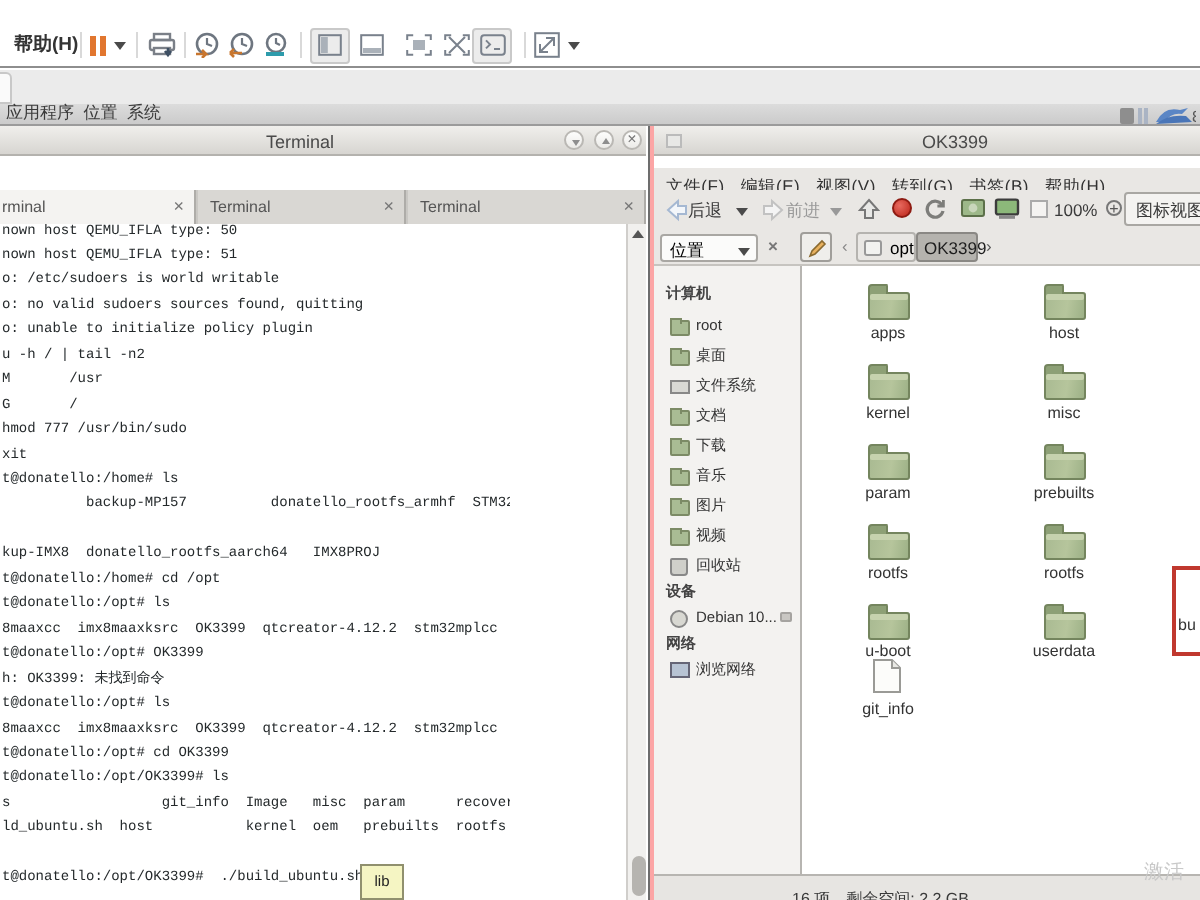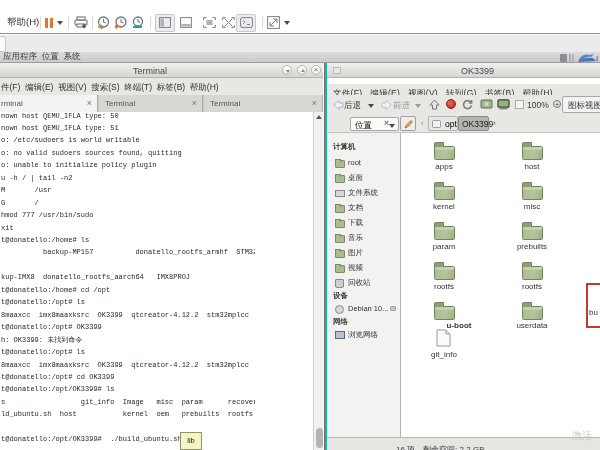--- a/index.html
+++ b/index.html
@@ -2,21 +2,21 @@
 <html><head><meta charset="utf-8">
 <style>
 * {margin:0; padding:0; box-sizing:border-box;}
 html,body {width:600px; height:450px; overflow:hidden;}
 body {font-family:"Liberation Sans", sans-serif; position:relative; background:#fff;}
 #stage {position:absolute; left:0; top:0; width:600px; height:450px; overflow:hidden;}
 .abs {position:absolute;}
 
 
 #vmbar {left:0; top:0; width:600px; height:34px; background:#fff; border-bottom:1px solid #8e8e8e;}
-#vmbar .menu {left:7px; top:16px; font-size:9.5px; color:#333;}
+#vmbar .menu {left:7px; top:16px; font-size:9.5px; color:#333;font-weight:bold;}
 .vsep {width:1px; background:#d9d9d9; top:16px; height:13px;}
 .pbar {top:18px; width:3px; height:10px; background:#e1762f;}
 .darr {width:0; height:0; border-left:3.5px solid transparent; border-right:3.5px solid transparent; border-top:4px solid #4a4a4a;}
 .tbtn {top:14px; width:20px; height:18px; border:1px solid #c9c9c9; background:#ececec; border-radius:2px;}
 
 
 #strip {left:0; top:35px; width:600px; height:17px; background:#ebebeb;}
 #vtab {left:0; top:1px; width:6px; height:16px; background:#fafafa; border:1px solid #c8c8c8; border-left:none; border-radius:0 3px 0 0;}
 #panel {left:0; top:52px; width:600px; height:11px; background:linear-gradient(#dcdcdc,#cbcbcb); border-bottom:1px solid #9b9b9b;}
 #panel .t {top:-1px; font-size:8.5px; color:#3a3a3a;}
@@ -38,21 +38,21 @@
 .ttab.active {background:#f4f3f1;}
 .ttab .x {position:absolute; right:5px; top:3px; color:#777; font-size:9px;}
 .ttab .lbl {position:absolute; left:6px; top:4px;}
 #tcontent {left:0; top:49px; width:255px; height:338px; background:#ffffff; overflow:hidden;}
 #tcontent pre {font-family:"Liberation Mono", monospace; font-size:7px; line-height:12.45px; color:#24292b; margin-left:1px; margin-top:-2.5px;}
 #tscroll {left:313px; top:49px; width:10px; height:338px; background:#f1f0ee; border-left:1px solid #d0cecb;}
 #tthumb {left:1.5px; top:316px; width:7px; height:20px; background:#b6b4b0; border-radius:4px;}
 #tsarr {left:2px; top:3px; width:0; height:0; border-left:3px solid transparent; border-right:3px solid transparent; border-bottom:4px solid #555;}
 
 
-#fm {left:325px; top:63px; width:275px; height:387px; background:#fff; border-left:2px solid #14b8a6;}
+#fm {left:325px; top:63px; width:275px; height:387px; background:#fff; border-left:2px solid #fca5a5;}
 #fm .titlebar {left:0; top:0; width:273px; height:15px;}
 #fm .title {left:14px; width:273px; top:3px; text-align:center; font-size:9px; color:#4a4a4a;}
 #fm .menubar {left:0; top:21px; width:273px; height:17px;}
 #fmtoolbar {left:0; top:32px; width:273px; height:20px; background:#e9e7e4; font-size:8.5px; color:#3a3a3a;}
 #fmlocbar {left:0; top:52px; width:273px; height:18px; background:#e9e7e4; border-bottom:1px solid #c6c4c0; font-size:8.5px;}
 #fmside {left:0; top:70px; width:74px; height:304px; background:#f3f2f0; border-right:1px solid #b7b5b1; font-size:7.5px; color:#333;}
 #fmside .hdr {font-weight:bold; color:#444;}
 #fmmain {left:75px; top:70px; width:184px; height:304px; background:#fff;}
 #fmstatus {left:0; top:374px; width:273px; height:13px; background:#e7e5e2; border-top:1px solid #b7b5b1; font-size:8px; color:#3a3a3a;}
 
@@ -151,23 +151,20 @@
     <div class="titlebar abs">
         <div class="title abs">Terminal</div>
       <div class="wbtn abs" style="left:282px; top:2px;">
           <i class="tri-d"></i>
         </div>
       <div class="wbtn abs" style="left:297px; top:2px;">
           <i class="tri-u"></i>
         </div>
       <div class="wbtn abs" style="left:311px; top:2px; color:#777;">×</div>
     </div>
-    <div class="menubar abs">
-        <span class="abs" style="left:1px; top:4px;">件(F)&nbsp;&nbsp;编辑(E)&nbsp;&nbsp;视图(V)&nbsp;&nbsp;搜索(S)&nbsp;&nbsp;终端(T)&nbsp;&nbsp;标签(B)&nbsp;&nbsp;帮助(H)</span>
-      </div>
     <div id="tabbar" class="abs">
       <div class="ttab active abs" style="left:0; width:98px;">
           <span class="lbl" style="left:1px;">rminal</span>
           <span class="x">×</span>
         </div>
       <div class="ttab abs" style="left:99px; width:104px;">
           <span class="lbl">Terminal</span>
           <span class="x">×</span>
         </div>
       <div class="ttab abs" style="left:204px; width:119px;">
@@ -246,21 +243,21 @@
           <rect x="2.5" y="8.8" width="8" height="1.6" fill="#888"></rect>
         </svg>
       <div class="abs" style="left:188px; top:5px; width:9px; height:9px; background:#f4f3f1; border:1px solid #aaa;"></div>
       <span class="abs" style="left:200px; top:5px;">100%</span>
       <div class="abs" style="left:226px; top:5px; width:8px; height:8px; border:1px solid #777; border-radius:50%; font-size:8px; color:#555; text-align:center; line-height:7px;">+</div>
       <div class="abs" style="left:235px; top:1px; width:45px; height:17px; background:#f4f3f1; border:1px solid #a9a7a3; border-radius:2px;">
           <span class="abs" style="left:5px; top:3px;">图标视图</span>
         </div>
     </div>
     <div id="fmlocbar" class="abs">
-      <div class="abs" style="left:3px; top:2px; width:49px; height:14px; background:#fbfbfa; border:1px solid #a9a7a3; border-radius:2px;margin-left:20px;">
+      <div class="abs" style="left:3px; top:2px; width:49px; height:14px; background:#fbfbfa; border:1px solid #a9a7a3; border-radius:2px;">
           <span class="abs" style="left:4px; top:2px;">位置</span>
           <div class="abs darr" style="left:38px; top:6px;"></div>
         </div>
       <span class="abs" style="left:57px; top:3px; color:#777; font-weight:bold;">×</span>
       <div class="abs" style="left:73px; top:1px; width:16px; height:15px; background:#efeeeb; border:1px solid #a09e9a; border-radius:2px;">
           <svg class="abs" style="left:2px; top:2px;" width="11" height="11" viewBox="0 0 11 11">
             <path d="M2 9 L3 6.5 L8 1.5 L9.5 3 L4.5 8 Z" fill="#e8b15e" stroke="#8a6a30" stroke-width="0.8"></path>
           </svg>
         </div>
       <span class="abs" style="left:94px; top:3px; color:#888;">‹</span>
@@ -312,21 +309,21 @@
         <div class="flabel" style="left:100px; top:69px;">misc</div>
       <div class="folder" style="left:32px; top:93px;"></div>
         <div class="flabel" style="left:12px; top:109px;">param</div>
       <div class="folder" style="left:120px; top:93px;"></div>
         <div class="flabel" style="left:100px; top:109px;">prebuilts</div>
       <div class="folder" style="left:32px; top:133px;"></div>
         <div class="flabel" style="left:12px; top:149px;">rootfs</div>
       <div class="folder" style="left:120px; top:133px;"></div>
         <div class="flabel" style="left:100px; top:149px;">rootfs</div>
       <div class="folder" style="left:32px; top:173px;"></div>
-        <div class="flabel" style="left:27px; top:188px;font-weight:bold;">u-boot</div>
+        <div class="flabel" style="left:12px; top:188px;">u-boot</div>
       <div class="folder" style="left:120px; top:173px;"></div>
         <div class="flabel" style="left:100px; top:188px;">userdata</div>
       <svg class="abs" style="left:34px; top:196px;" width="15" height="18" viewBox="0 0 15 18">
           <path d="M1 1 h9 l4 4 v12 h-13 z" fill="#fcfcfa" stroke="#9a9a96" stroke-width="1"></path>
           <path d="M10 1 v4 h4" fill="#e8e8e4" stroke="#9a9a96" stroke-width="1"></path>
         </svg>
       <div class="flabel" style="left:12px; top:217px;">git_info</div>
       <div class="flabel" style="left:187px; top:175px; width:30px; text-align:left;">bu</div>
     </div>
     <div id="fmstatus" class="abs">

